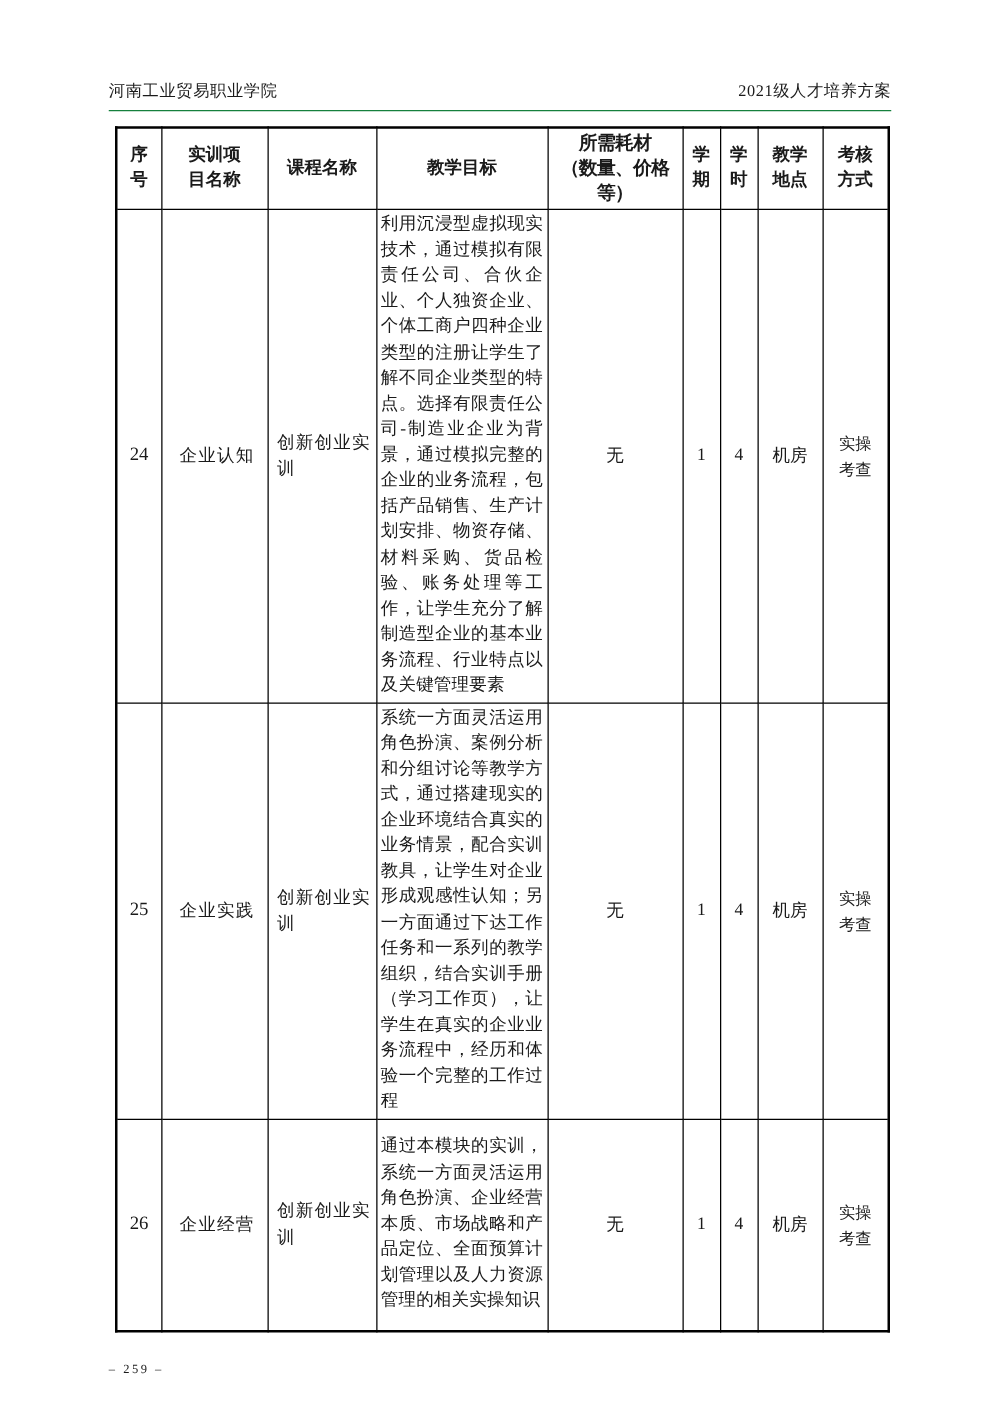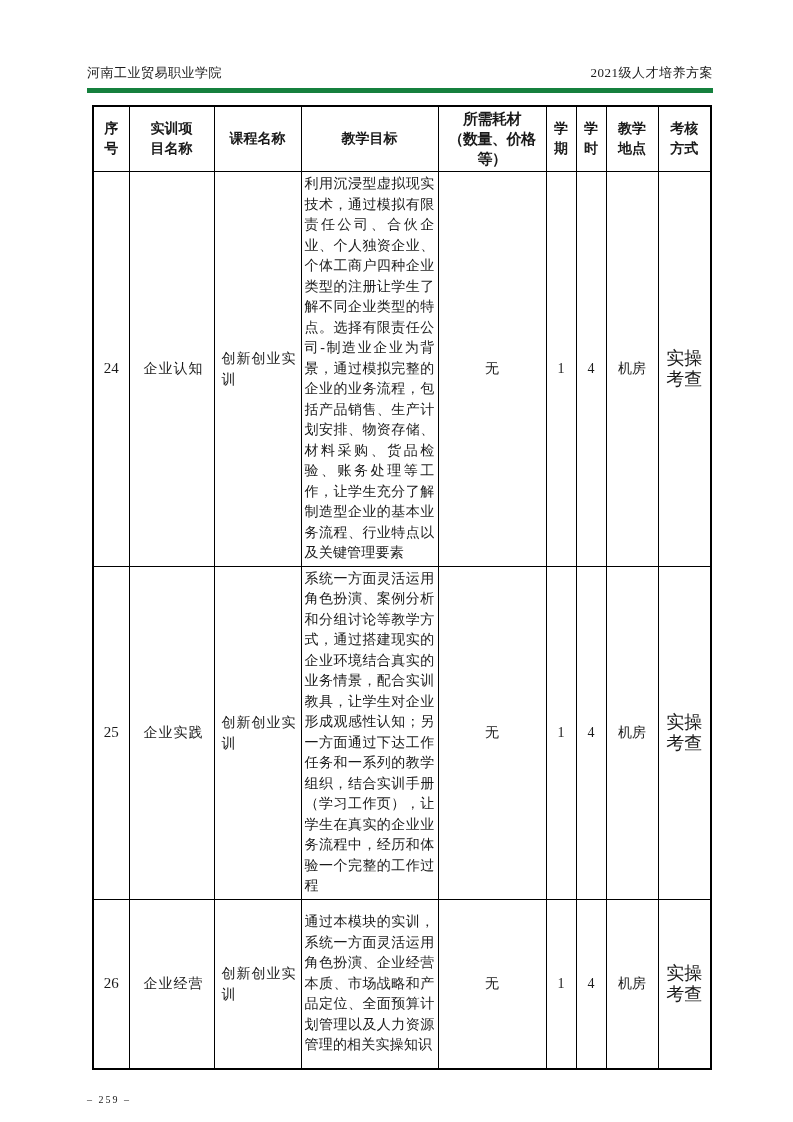--- a/index.html
+++ b/index.html
@@ -14,21 +14,21 @@
   .content {
     position: absolute;
     left: 87px; top: 64px;
     width: 626px;
   }
   .page-header {
     display: flex;
     justify-content: space-between;
     align-items: flex-end;
     padding-bottom: 6px;
-    border-bottom: 5px solid #15803d;
+    border-bottom: 1px solid #15803d;
     font-size: 13px;
     letter-spacing: 0.5px;
   }
   table.main {
     margin-top: 12px;
     margin-left: 5px;
     width: 618px;
     border-collapse: collapse;
     table-layout: fixed;
   }
@@ -61,21 +61,21 @@
   td.cell-proj { text-align: left; font-size: 14px; padding-left: 14px; letter-spacing: 1px; }
   td.cell-course { text-align: left; font-size: 14px; padding-left: 7px; padding-right: 4px; line-height: 21px; letter-spacing: 1px; }
   td.cell-obj {
     text-align: justify;
     font-size: 14px;
     line-height: 20.5px;
     padding: 2px 3px;
     letter-spacing: 0.2px;
   }
   td.cell-center { text-align: center; font-size: 14px; }
-  td.cell-ass { text-align: center; font-size: 18px; white-space: pre-line; line-height: 21px; }
+  td.cell-ass { text-align: center; font-size: 13px; white-space: pre-line; line-height: 21px; }
   tr.row-24 { height: 367px; }
   tr.row-25 { height: 330px; }
   tr.row-26 { height: 170px; }
   .page-footer {
     margin-top: 24px;
     text-align: left;
     font-size: 10px;
     padding-right: 14px;
     letter-spacing: 2px;
   }

